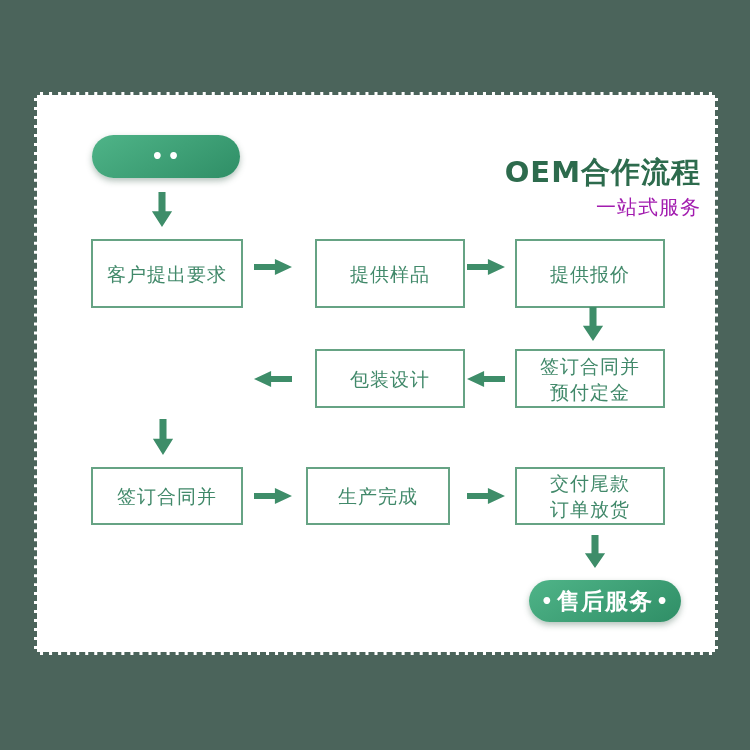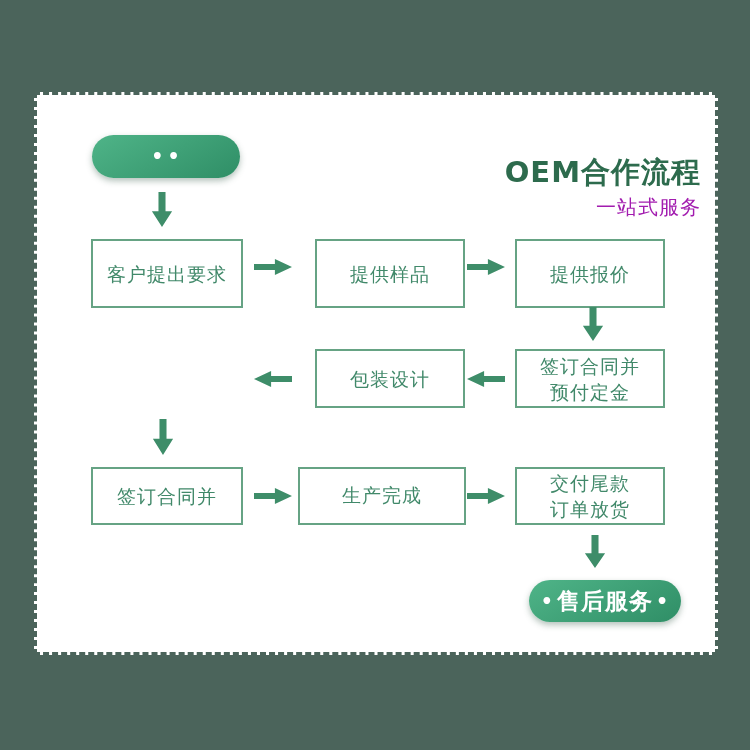--- a/index.html
+++ b/index.html
@@ -43,21 +43,21 @@
     border:2px solid #66a384;background:#ffffff;color:#41896a;
     display:flex;flex-direction:column;align-items:center;justify-content:center;
     font-size:19px;letter-spacing:1px;line-height:26px;text-align:center;
   }
   .r1{top:144px;height:69px;}
   .r2{top:254px;height:59px;}
   .r3{top:372px;height:58px;}
   .c1{left:54px;width:152px;}
   .c2{left:269px;width:150px;margin-left:9px;}
   .c3{left:478px;width:150px;}
-  .b-prod-done{left:261px;width:168px;font-family:Liberation Serif, serif;}
+  .b-prod-done{left:269px;width:144px;}
   
   .arrow{position:absolute;background:#3e8d69;}
   .arrow-right{width:38px;height:18px;
     clip-path:polygon(0 33%,55% 33%,55% 6%,100% 50%,55% 94%,55% 67%,0 67%);}
   .arrow-left{width:38px;height:18px;
     clip-path:polygon(100% 33%,45% 33%,45% 6%,0 50%,45% 94%,45% 67%,100% 67%);}
   .arrow-down{width:22px;
     clip-path:polygon(34% 0,66% 0,66% 55%,96% 55%,50% 100%,4% 55%,34% 55%);}
   .ad1{left:114px;top:97px;height:35px;}
   .ad2{left:545px;top:212px;height:34px;}

